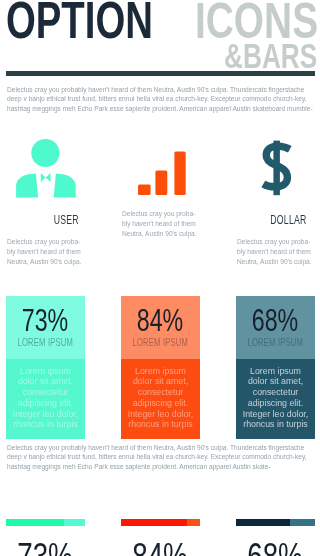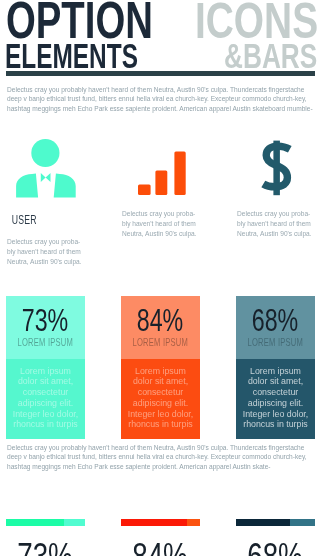--- a/index.html
+++ b/index.html
@@ -20,21 +20,21 @@
 
   
   .para{position:absolute;left:7px;color:#93a3ab;font-size:6.6px;}
   .para .ln{height:9.4px;white-space:nowrap;}
   .intro{top:86px;}
   .outro{top:444px;}
 
   
   .col{position:absolute;width:79px;top:210px;}
   .c1{left:6px;} .c2{left:121px;} .c3{left:236px;}
-  .lbl{text-align:left;height:28px;}
+  .lbl{text-align:right;height:28px;}
   .lbl .sq{font-size:12.6px;line-height:1;color:#2b3947;transform:scaleX(0.69);letter-spacing:0.4px;transform-origin:center top;}
   .cbody{color:#9aa9b1;font-size:6.6px;text-align:left;padding-left:1px;}
   .cbody .ln{height:10.1px;white-space:nowrap;}
 
   
   .vbox{position:absolute;width:79px;top:296px;height:143px;}
   .vtop{height:63px;position:relative;}
   .vbot{height:80px;position:relative;}
   .vnum{position:absolute;left:0;width:79px;top:9px;text-align:center;}
   .vnum .sq{font-size:31px;line-height:1;color:#17212b;transform:scaleX(0.75);transform-origin:center top;}
@@ -50,21 +50,20 @@
   .bnum .sq{font-size:37px;line-height:1;color:#17212b;transform:scaleX(0.75);transform-origin:center top;}
 
   .iconsvg{position:absolute;left:0;top:138px;}
 </style>
 </head>
 <body>
 
 <div class="page">
 
   <div class="hdr-opt"><span class="sq">OPTION</span></div>
-  <div class="hdr-elem"><span class="sq">ELEMENTS</span></div>
   <div class="hdr-icons"><span class="sq">ICONS</span></div>
   <div class="hdr-bars"><span class="sq">&amp;BARS</span></div>
   <div class="rule"></div>
 
   <div class="para intro" id="intro">
       <div class="ln">Delectus cray you probably haven't heard of them Neutra, Austin 90's culpa. Thundercats fingerstache</div>
       <div class="ln">deep v banjo ethical trust fund, bitters ennui hella viral ea church-key.  Excepteur commodo church-key,</div>
       <div class="ln">hashtag meggings meh Echo Park esse sapiente proident. American apparel Austin skateboard mumble-</div>
     </div>
   <div class="para outro" id="outro">
@@ -100,20 +99,21 @@
         </div>
       </div>
       <div class="col c2">
         <div class="cbody">
           <div class="ln">Delectus cray you proba-</div>
           <div class="ln">bly haven't heard of them</div>
           <div class="ln">Neutra, Austin 90's culpa.</div>
         </div>
       </div>
       <div class="col c3">
+        <div class="lbl"><span class="sq">DOLLAR</span></div>
         <div class="cbody">
           <div class="ln">Delectus cray you proba-</div>
           <div class="ln">bly haven't heard of them</div>
           <div class="ln">Neutra, Austin 90's culpa.</div>
         </div>
       </div>
     </div>
   <div id="boxes">
       <div class="vbox" style="left: 6px;">
         <div class="vtop" style="background: rgb(127, 251, 224);">

